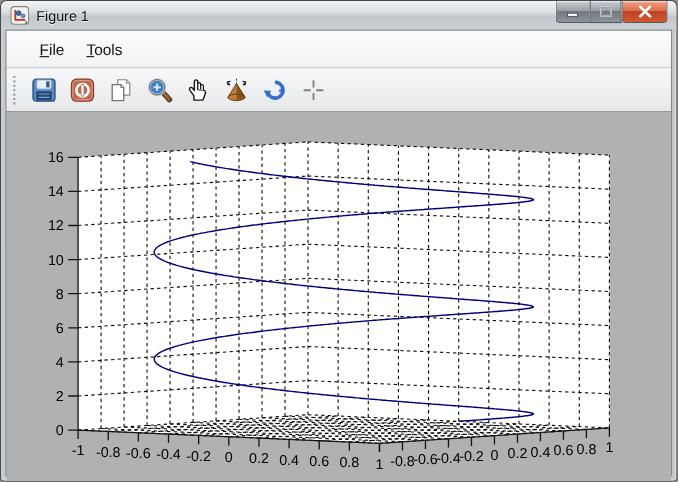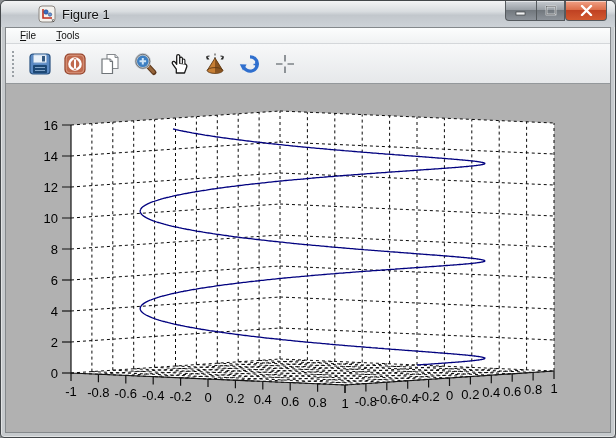--- a/index.html
+++ b/index.html
@@ -10,21 +10,21 @@
     border:1px solid #43474a;
     border-radius:6px 6px 4px 4px;
     overflow:hidden;
     box-shadow:inset 0 0 0 1px rgba(255,255,255,.45);
   }
   
   .titlebar{
     position:absolute;left:0;top:0;right:0;height:26px;
     background:linear-gradient(#f3f4f5 0%,#d9dde0 40%,#c2c7cc 55%,#cdd2d7 100%);
     border-radius:5px 5px 0 0;
-    display:flex;align-items:center;padding-left:29px;
+    display:flex;align-items:center;
   }
   .app-icon{width:18px;height:18px;margin:0 6px 0 8px;flex:0 0 auto;}
   .title-text{font-size:13px;color:#111;text-shadow:0 1px 0 rgba(255,255,255,.7);}
   .winbtns{position:absolute;right:8px;top:0;display:flex;}
   .winbtn{
     height:20px;margin:0;padding:0;border:1px solid #555a5e;border-top:none;
     border-radius:0 0 4px 4px;
     background:linear-gradient(#c9cdd2 0%,#9aa0a6 45%,#72787e 50%,#8d939a 100%);
     box-shadow:inset 0 1px 0 rgba(255,255,255,.5);
     display:flex;align-items:center;justify-content:center;cursor:default;
@@ -34,24 +34,24 @@
   .winbtn.close{
     width:42px;border-radius:0 0 4px 4px;
     background:linear-gradient(#f0a186 0%,#dd6f4b 45%,#c04223 50%,#d2582f 100%);
   }
   
   .client{
     position:absolute;left:4px;right:4px;top:26px;bottom:4px;
     border:1px solid #84888b;background:#b1b1b1;
   }
   .menubar{
-    height:16px;background:linear-gradient(#fcfdfd,#f0f2f3);
+    height:34px;background:linear-gradient(#fcfdfd,#f0f2f3);
     border-bottom:1px solid #d4d7da;
-    display:flex;align-items:center;padding-left:4px;
-    font-size:10px;color:#111;
+    display:flex;align-items:center;padding-left:20px;
+    font-size:14px;color:#111;
   }
   .menu-item{padding:3px 10px;cursor:default;}
   .menu-item u{text-decoration:underline;}
   .toolbar{
     height:40px;background:linear-gradient(#f7f8f9,#e6e8ea);
     border-bottom:1px solid #94989b;
     display:flex;align-items:center;gap:7px;padding-left:6px;
   }
   .gripper{width:3px;height:26px;border-left:2px dotted #9aa0a5;margin-right:4px;}
   .toolbtn{width:28px;height:28px;border:none;background:transparent;padding:1px;cursor:default;}

